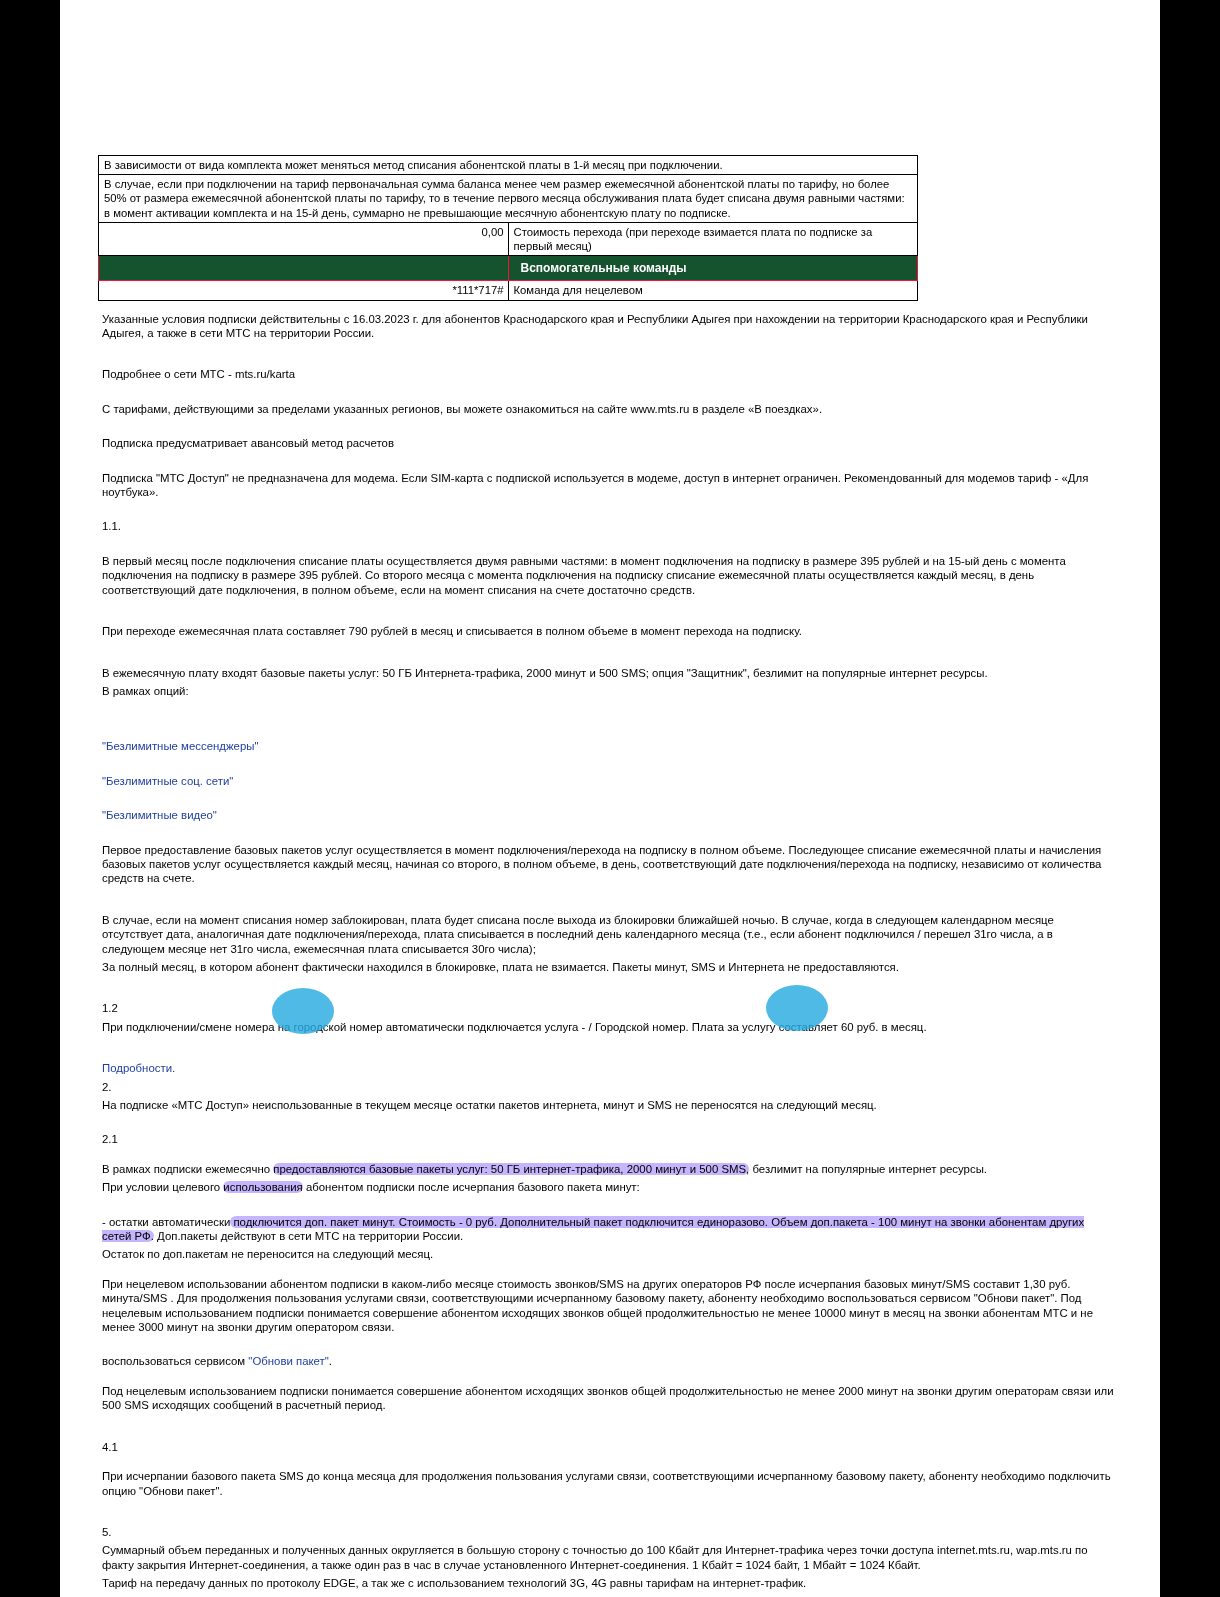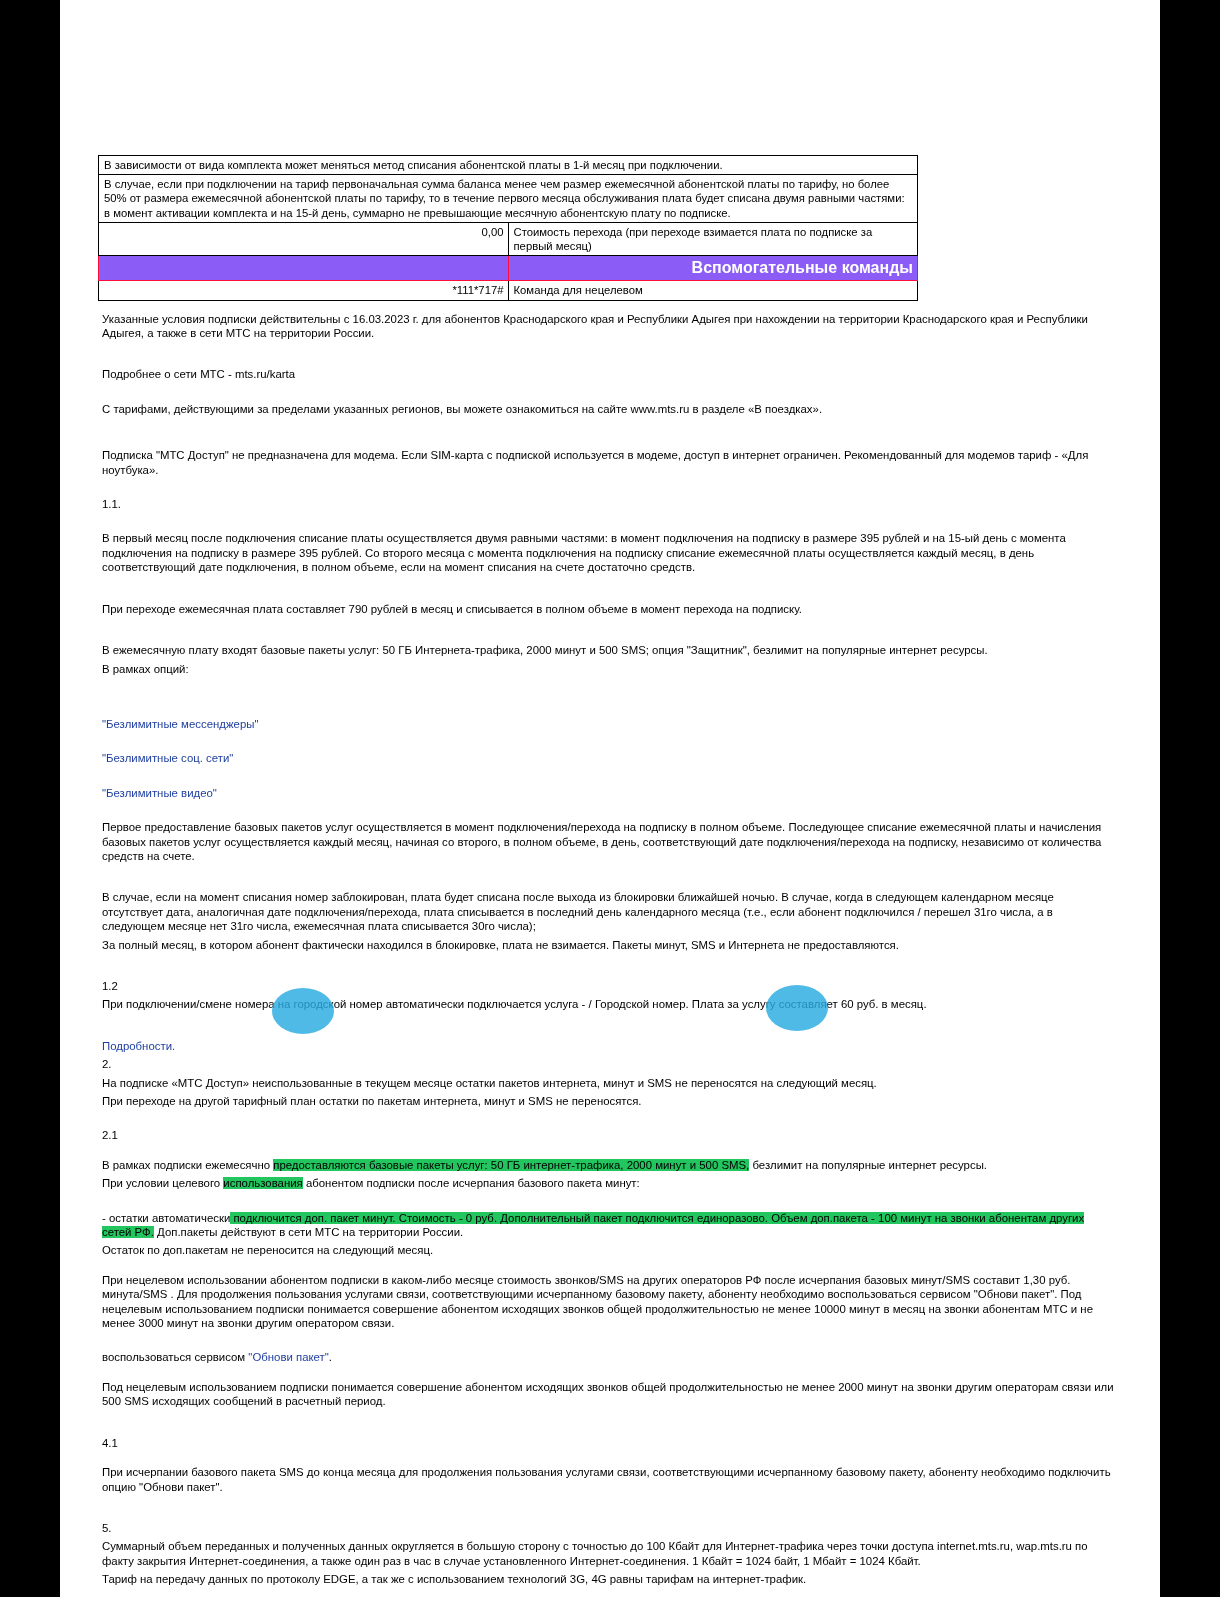--- a/index.html
+++ b/index.html
@@ -38,27 +38,26 @@
     padding: 2px 4px 2px 5px;
     vertical-align: top;
     color: #000000;
   }
   td.num {
     width: 168px;
     text-align: right;
     padding-right: 8px;
   }
   tr.redrow td {
-    background: #8b5cf6;
+    background: #14532d;
     color: #ffffff;
     font-weight: bold;
-    font-size: 16px;
+    font-size: 12px;
     padding: 5px 4px 5px 12px;
     border-color: #fe0f3a;
-    text-align: right;
   }
   tr.redrow td.num {
     border-right: 1px solid #fe0f3a;
   }
   p {
     margin: 4px;
     font-size: 11.4px;
     line-height: 14.4px;
     color: #000000;
   }
@@ -70,21 +69,22 @@
     color: #1f3fa0;
     font-size: 11.4px;
     line-height: 14.4px;
   }
   .link-u {
     color: #1f3fa0;
     font-size: 11.4px;
     line-height: 14.4px;
   }
   .hl {
-    background: #22c55e;
+    background: #c4b5fd;
+    border-radius: 6px;
   }
   .blob {
     position: absolute;
     border-radius: 50%;
     background: #29abe2;
     opacity: 0.82;
   }
   #blob1 {
     left: 212px;
     top: 988px;
@@ -129,20 +129,21 @@
     </tbody>
       </table>
 
     <div class="gap-xs"></div>
     <p>Указанные условия подписки действительны с  16.03.2023 г. для абонентов Краснодарского края и Республики Адыгея при нахождении на территории Краснодарского края и Республики Адыгея, а также в сети МТС на территории России.</p>
     <div class="gap-m"></div>
     <p>Подробнее о сети МТС - mts.ru/karta</p>
     <div class="gap-s"></div>
     <p>С тарифами, действующими за пределами указанных регионов, вы можете ознакомиться на сайте www.mts.ru в разделе «В поездках».</p>
     <div class="gap-s"></div>
+    <p>Подписка предусматривает авансовый  метод расчетов</p>
     <div class="gap-s"></div>
     <p>Подписка "МТС Доступ" не предназначена для модема. Если SIM-карта с подпиской используется в модеме, доступ в интернет ограничен.  Рекомендованный для модемов тариф - «Для ноутбука».</p>
     <div class="gap-s"></div>
     <p>1.1.</p>
     <div class="gap-s"></div>
     <p>В первый месяц после подключения списание платы осуществляется двумя равными частями: в момент подключения на подписку в размере 395 рублей и на 15-ый день с момента подключения на подписку в размере 395 рублей. Со второго месяца с момента подключения на подписку списание ежемесячной платы осуществляется каждый месяц, в день соответствующий дате подключения, в полном объеме, если на момент списания на счете достаточно средств.</p>
     <div class="gap-m"></div>
     <p>При переходе ежемесячная плата составляет 790 рублей в месяц и списывается в полном объеме в момент перехода на подписку.</p>
     <div class="gap-m"></div>
     <p>В ежемесячную плату входят базовые пакеты услуг: 50 ГБ Интернета-трафика, 2000 минут и 500 SMS; опция "Защитник",  безлимит на популярные интернет ресурсы.</p>
@@ -158,21 +159,20 @@
     <div class="gap-m"></div>
     <p>В случае, если на момент списания номер заблокирован, плата будет списана после выхода из блокировки ближайшей ночью. В случае, когда в следующем календарном месяце отсутствует дата, аналогичная дате подключения/перехода, плата списывается в последний день календарного месяца (т.е., если абонент подключился / перешел 31го числа, а в следующем месяце нет 31го числа, ежемесячная плата списывается 30го числа);</p>
     <p>За полный месяц, в котором абонент фактически находился в блокировке, плата не взимается. Пакеты минут, SMS и Интернета не предоставляются.</p>
     <div class="gap-m"></div>
     <p>1.2</p>
     <p>При подключении/смене номера на городской номер автоматически подключается услуга - / Городской номер. Плата за услугу составляет 60 руб. в месяц.</p>
     <div class="gap-m"></div>
     <p class="link-u">Подробности.</p>
     <p>2.</p>
     <p>На подписке «МТС Доступ» неиспользованные в текущем месяце остатки пакетов интернета, минут и SMS не переносятся на следующий месяц.</p>
-    <p>При переходе на другой тарифный план остатки по пакетам интернета, минут и SMS не переносятся.</p>
     <div class="gap-s"></div>
     <p>2.1</p>
     <div class="gap-xs"></div>
     <p><span>В рамках подписки ежемесячно </span><span class="hl">предоставляются базовые пакеты услуг: 50 ГБ интернет-трафика, 2000 минут и 500 SMS,</span><span> безлимит на популярные интернет ресурсы.</span></p>
     <p><span>При условии целевого </span><span class="hl">использования</span><span> абонентом подписки после исчерпания базового пакета минут:</span></p>
     <div class="gap-s"></div>
     <p><span> -  остатки автоматически</span><span class="hl"> подключится доп. пакет минут. Стоимость - 0 руб. Дополнительный пакет подключится единоразово. Объем доп.пакета - 100 минут на звонки абонентам других сетей РФ.</span><span> Доп.пакеты действуют в сети МТС на территории России.</span></p>
     <p>Остаток по доп.пакетам не переносится на следующий месяц.</p>
     <div class="gap-xs"></div>
     <p>При нецелевом использовании абонентом подписки в каком-либо месяце стоимость звонков/SMS на других операторов РФ после исчерпания базовых минут/SMS составит 1,30 руб. минута/SMS . Для продолжения пользования услугами связи, соответствующими исчерпанному базовому пакету,  абоненту необходимо воспользоваться сервисом "Обнови пакет". Под нецелевым использованием подписки понимается совершение абонентом исходящих звонков общей продолжительностью не менее 10000 минут в месяц на звонки абонентам МТС и не менее 3000 минут на звонки другим оператором связи.</p>

